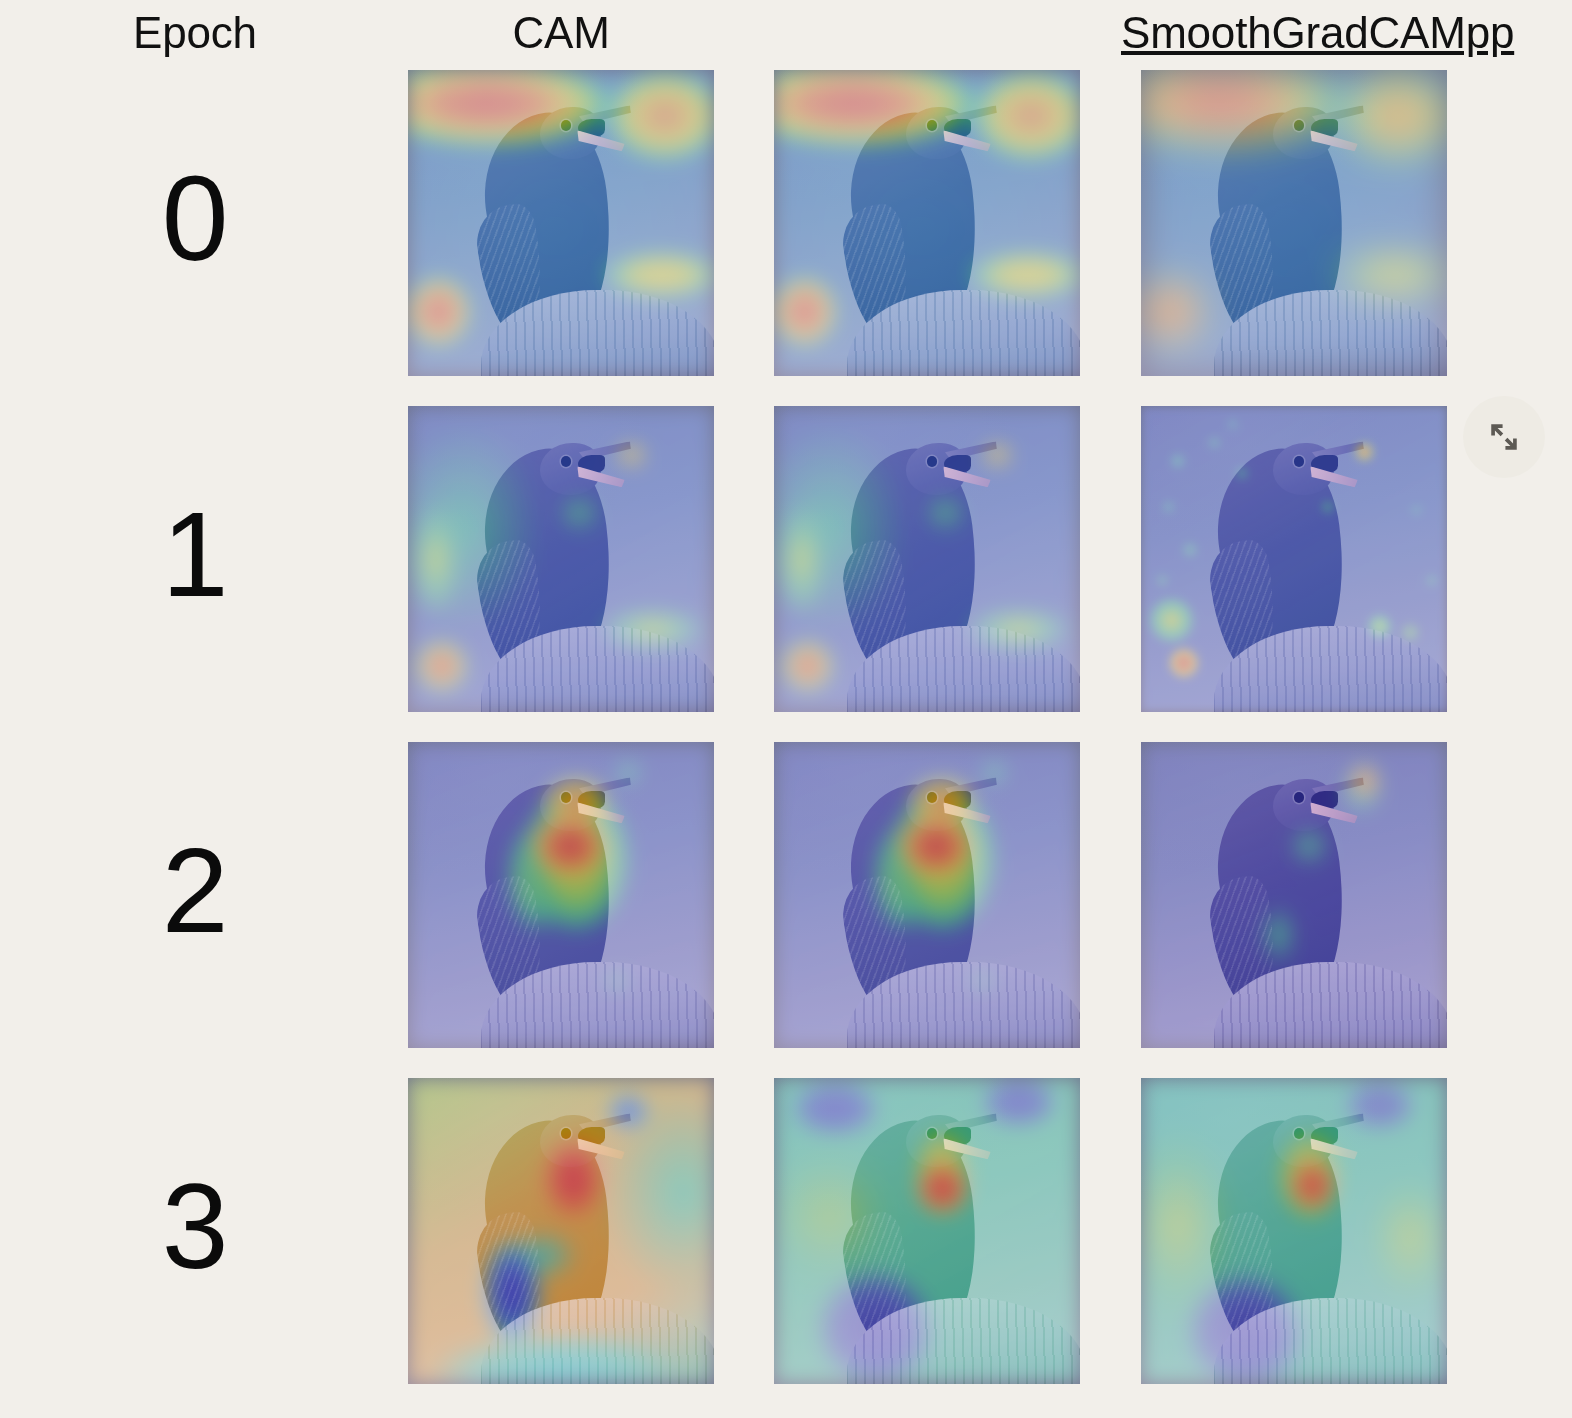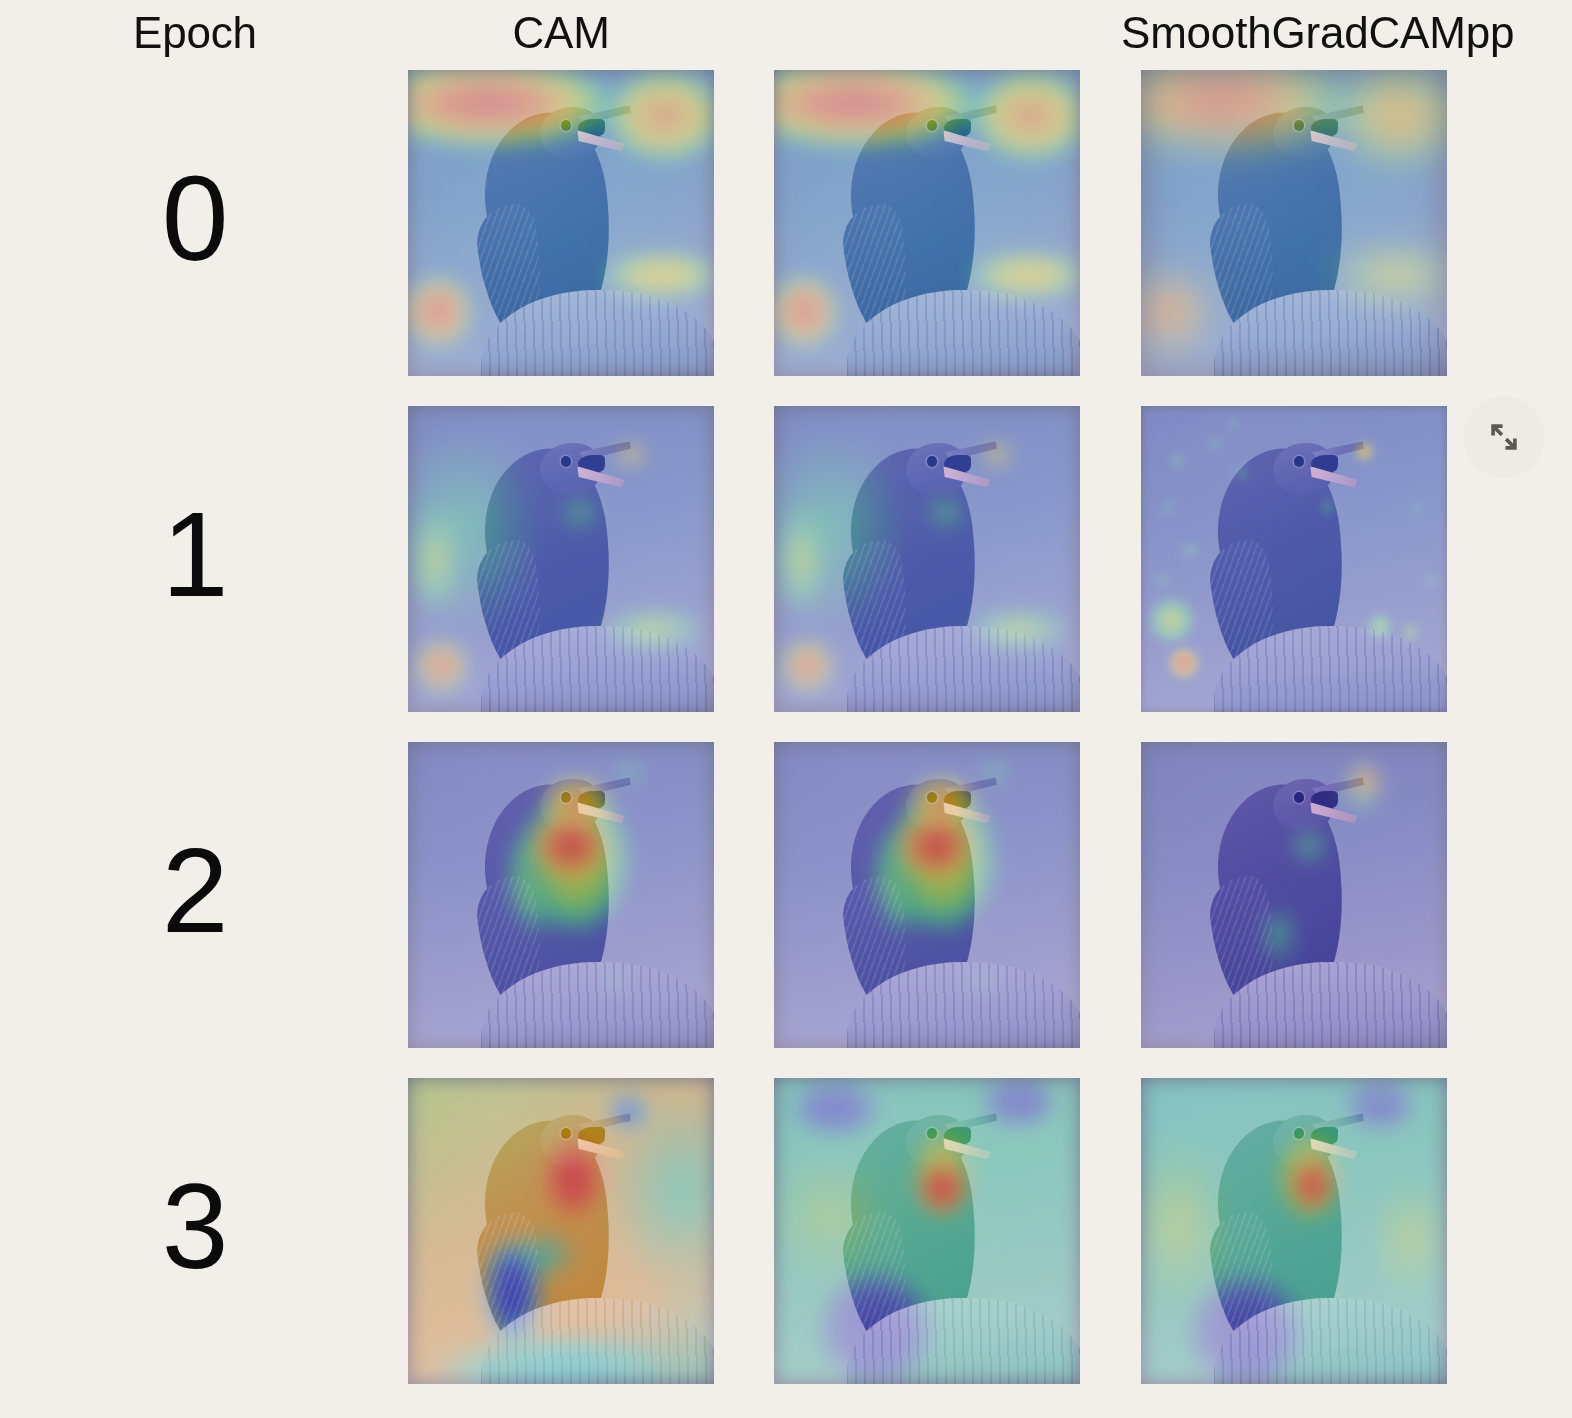--- a/index.html
+++ b/index.html
@@ -30,21 +30,21 @@
     line-height: 58px;
     text-align: center;
     font-size: 44px;
     color: #111111;
     letter-spacing: -0.2px;
     white-space: nowrap;
   }
   .col-header.epoch  { left: 60px;   width: 270px; }
   .col-header.c0     { left: 408px;  width: 306px; }
   .col-header.c1     { left: 774px;  width: 306px; }
-  .col-header.c2     { left: 1121px; width: 345px; }
+  .col-header.c2     { left: 1121px; width: 345px; text-decoration: underline; }
 
   .row-label {
     position: absolute;
     left: 60px;
     width: 270px;
     text-align: center;
     font-size: 120px;
     line-height: 1;
     color: #0b0b0b;
     font-weight: 400;

